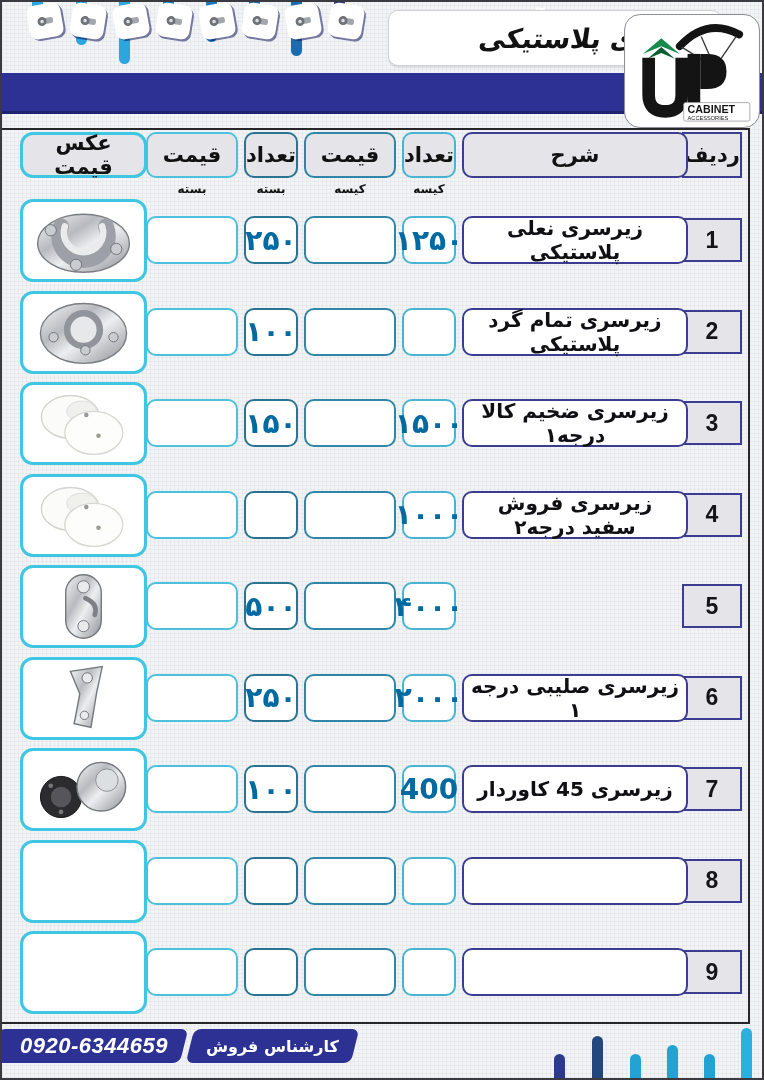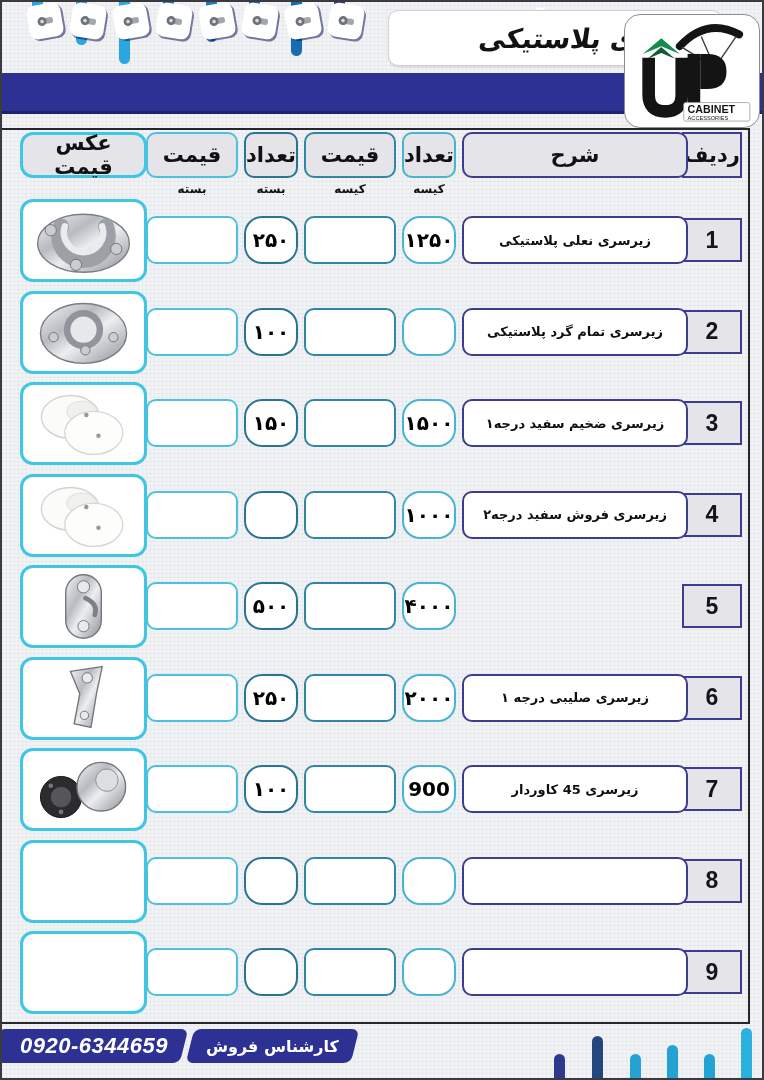--- a/index.html
+++ b/index.html
@@ -86,22 +86,22 @@
   }
   .sub.s-bagqty{right:306px;width:54px;}
   .sub.s-bagprice{right:366px;width:92px;}
   .sub.s-packqty{right:464px;width:54px;}
   .sub.s-packprice{right:524px;width:92px;}
   
   .rows{position:absolute;top:194px;left:0;right:0;}
   .row{position:relative;height:91.5px;}
   .row .cell{top:20px;height:48px;}
   .row .col-no{top:22px;height:44px;background:#e4e4e9;font-family:"Liberation Sans",sans-serif;font-weight:bold;font-size:23px;color:#14141a;}
-  .row .col-desc{font-weight:bold;font-size:13px;color:#101014;direction:rtl;padding:0 6px;}
-  .row .col-bagqty,.row .col-packqty{font-weight:bold;font-size:20px;color:#000000;direction:rtl;border-radius:18px;}
+  .row .col-desc{font-weight:bold;font-size:20px;color:#101014;direction:rtl;padding:0 6px;}
+  .row .col-bagqty,.row .col-packqty{font-weight:bold;font-size:28px;color:#0369a1;direction:rtl;}
   .row .col-photo{top:3px;height:83px;padding:2px;}
   .row .col-photo svg{width:100%;height:100%;}
   
   .footer-ribbon{position:absolute;left:-8px;top:1026px;height:36px;display:flex;align-items:center;gap:6px;}
   .lozenge{
     background:#2c3193;height:34px;border-radius:7px;transform:skewX(-14deg);
     display:flex;align-items:center;justify-content:center;padding:0 16px;
   }
   .lozenge>span{transform:skewX(14deg);color:#fff;white-space:nowrap;}
   .phone-text{font-family:"Liberation Sans",sans-serif;font-weight:bold;font-style:italic;font-size:22px;letter-spacing:.5px;}
@@ -300,21 +300,21 @@
       <div class="cell col-packprice"></div>
       <div class="cell col-photo">
           <svg viewBox="0 0 120 78">
             <use href="#ph-round-flange"></use>
           </svg>
         </div>
     </div>
 
     <div class="row">
       <div class="cell col-no">3</div>
-      <div class="cell col-desc" dir="rtl">زیرسری ضخیم سفید درجه۱</div>
+      <div class="cell col-desc" dir="rtl">زیرسری ضخیم کالا درجه۱</div>
       <div class="cell col-bagqty" dir="rtl">۱۵۰۰</div>
       <div class="cell col-bagprice"></div>
       <div class="cell col-packqty" dir="rtl">۱۵۰</div>
       <div class="cell col-packprice"></div>
       <div class="cell col-photo">
           <svg viewBox="0 0 120 78">
             <use href="#ph-white-thick"></use>
           </svg>
         </div>
     </div>
@@ -356,21 +356,21 @@
       <div class="cell col-photo">
           <svg viewBox="0 0 120 78">
             <use href="#ph-cross-bracket"></use>
           </svg>
         </div>
     </div>
 
     <div class="row">
       <div class="cell col-no">7</div>
       <div class="cell col-desc" dir="rtl">زیرسری 45 کاوردار</div>
-      <div class="cell col-bagqty" dir="rtl">900</div>
+      <div class="cell col-bagqty" dir="rtl">400</div>
       <div class="cell col-bagprice"></div>
       <div class="cell col-packqty" dir="rtl">۱۰۰</div>
       <div class="cell col-packprice"></div>
       <div class="cell col-photo">
           <svg viewBox="0 0 120 78">
             <use href="#ph-cover-25"></use>
           </svg>
         </div>
     </div>
 

